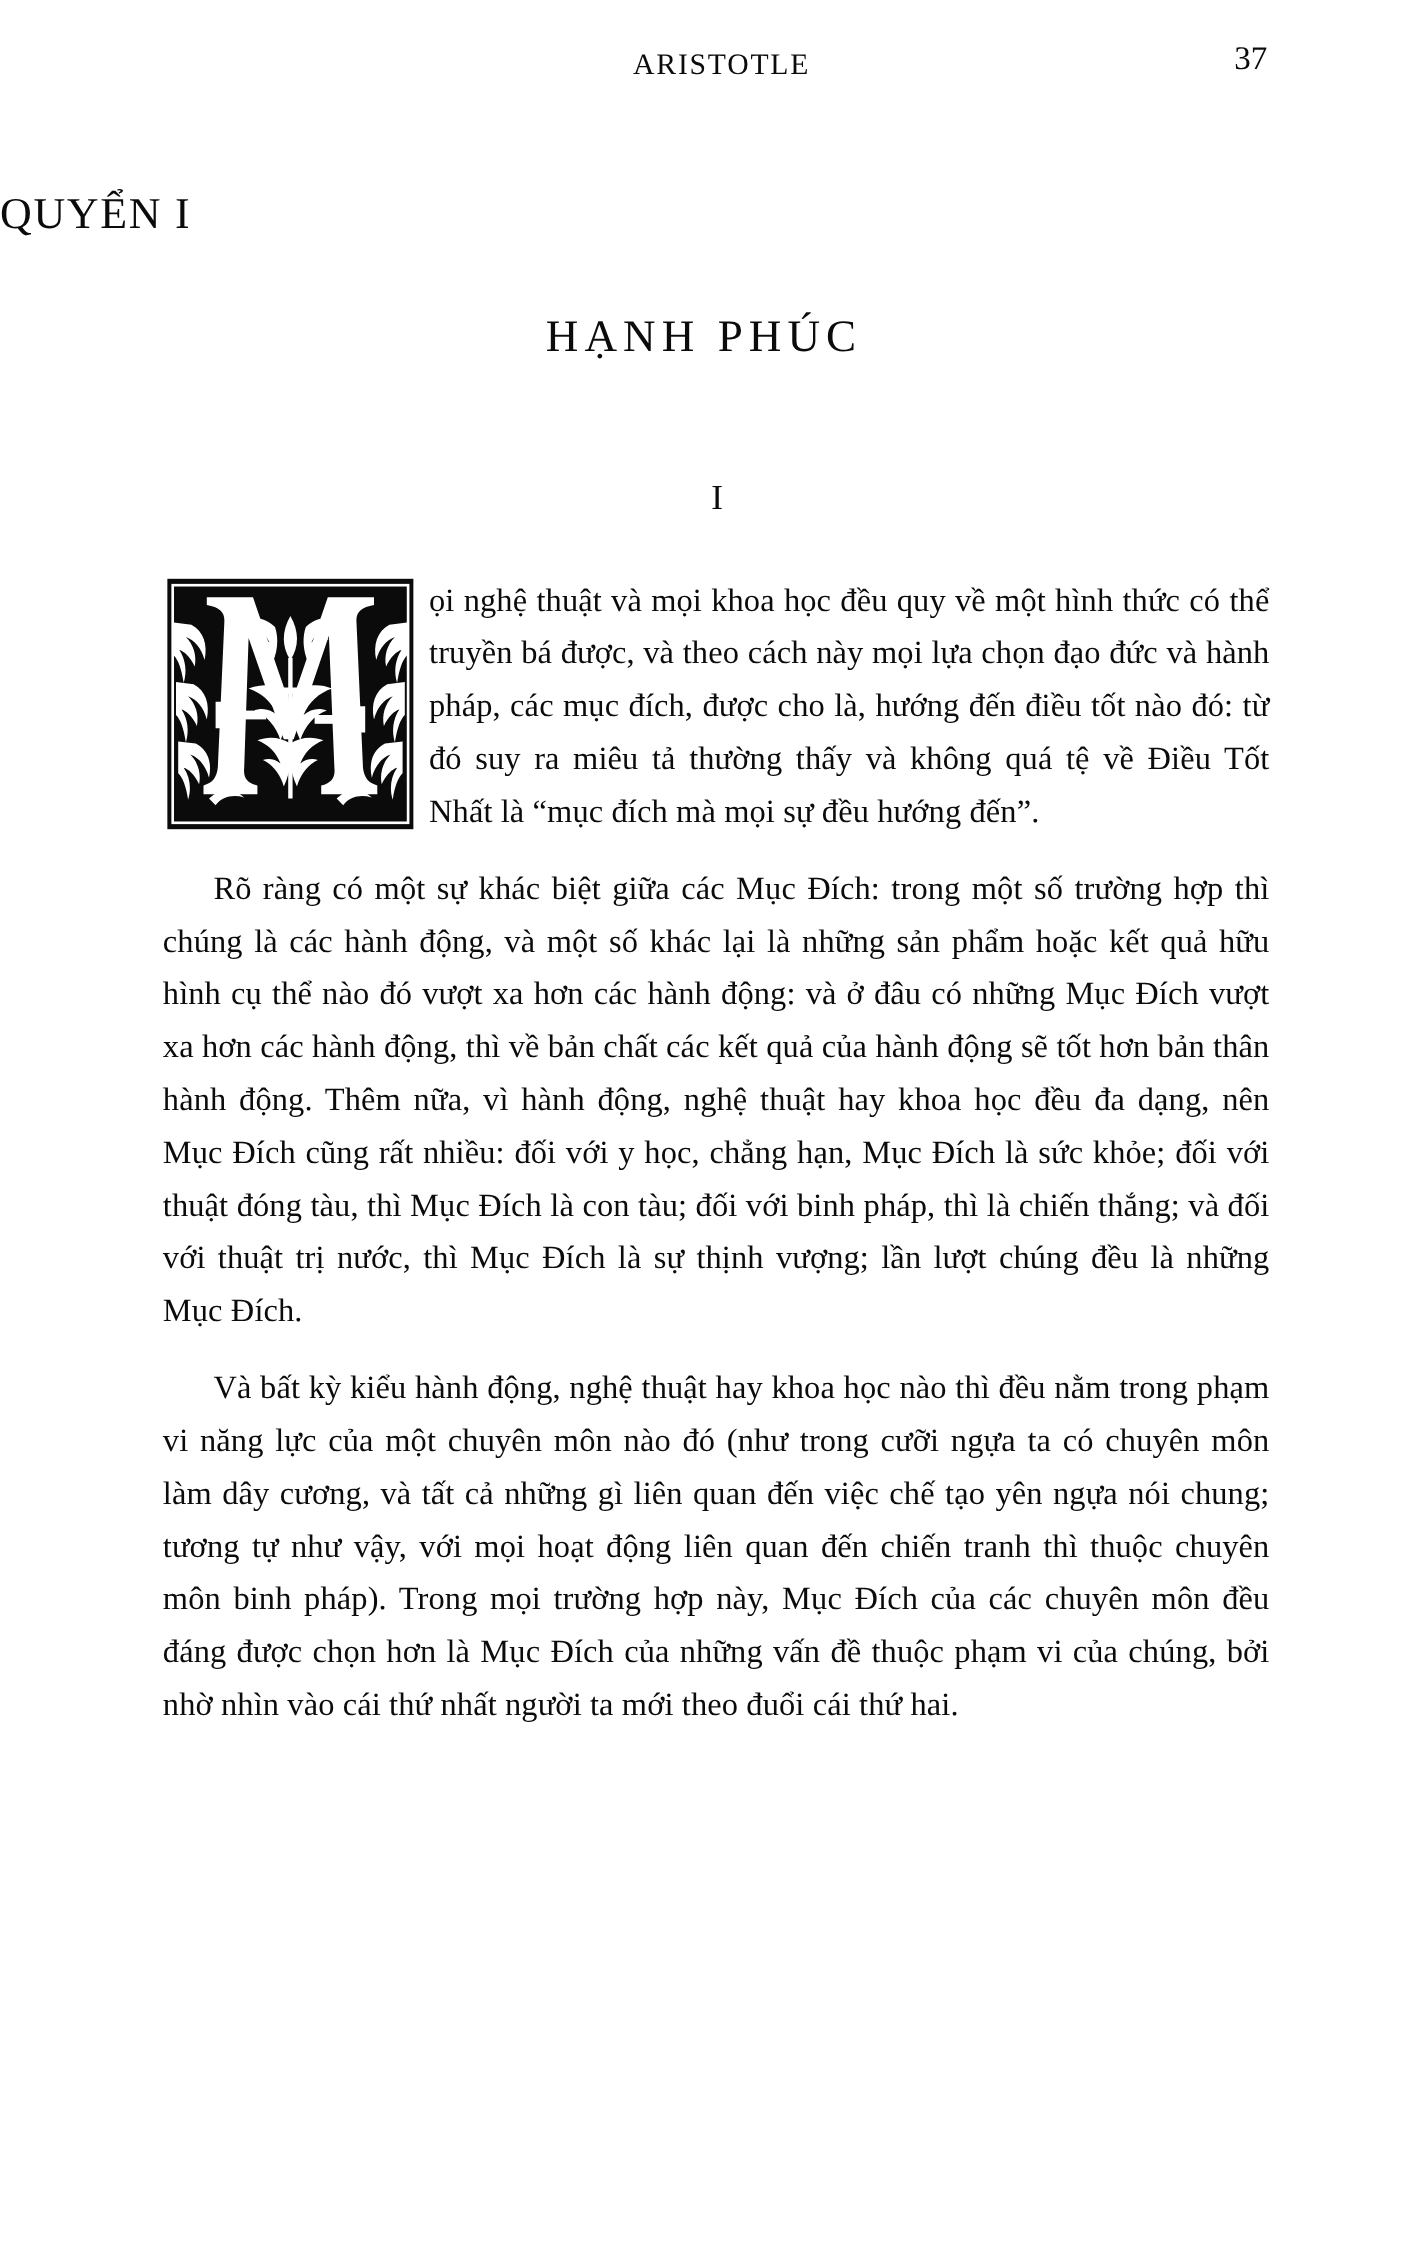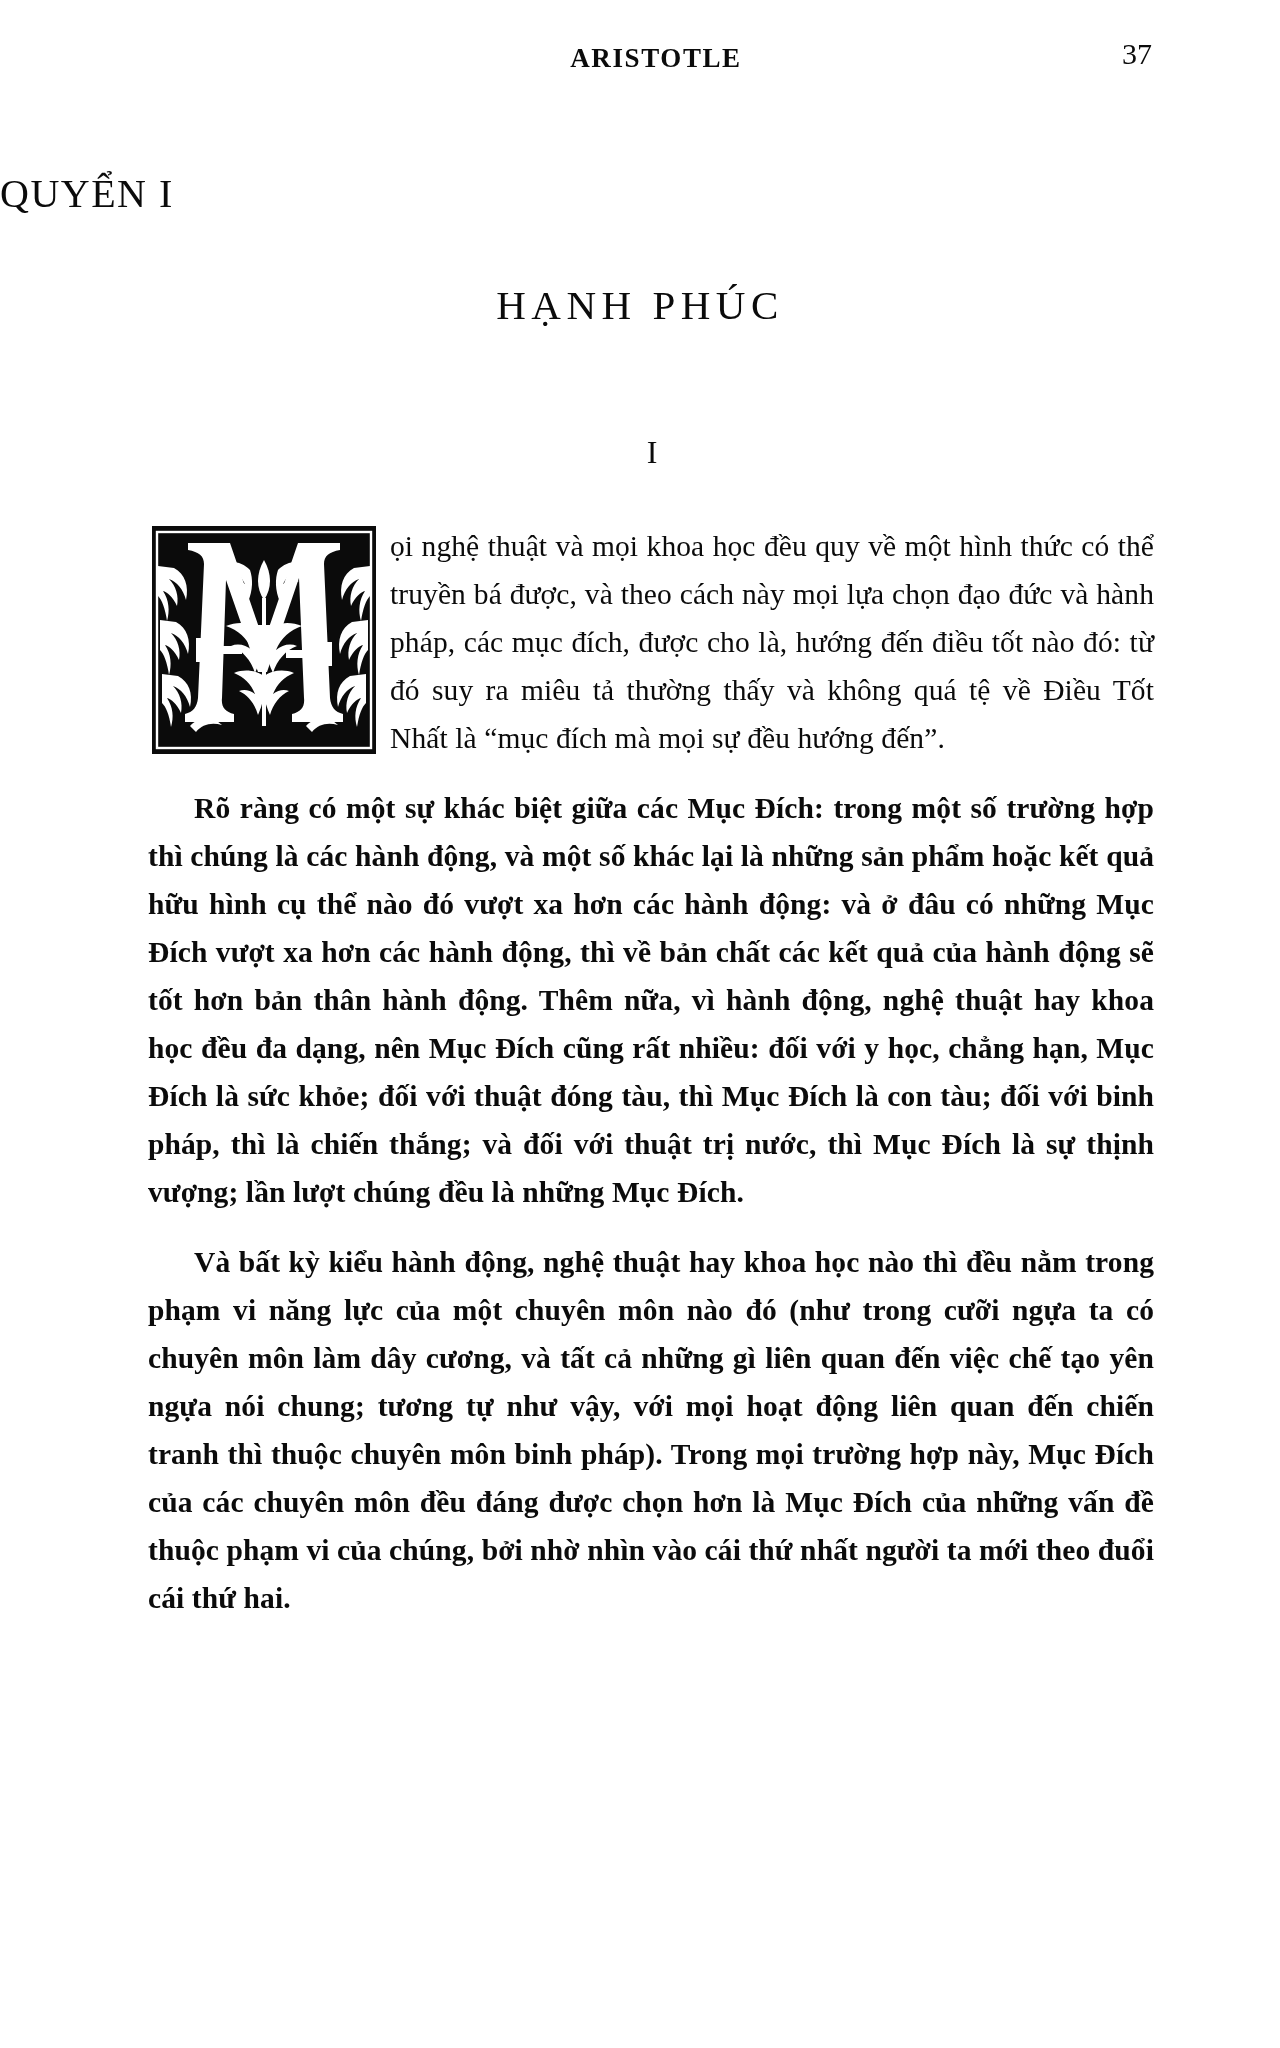--- a/index.html
+++ b/index.html
@@ -30,21 +30,20 @@
   }
   .running-head-title {
     position: absolute;
     left: 12px;
     right: 0;
     text-align: center;
     font-size: 27px;
     letter-spacing: 1.6px;
     line-height: 36px;
     white-space: nowrap;
-    font-weight: bold;
   }
   .running-head-folio {
     position: absolute;
     right: 0;
     top: -4px;
     font-size: 30px;
     line-height: 36px;
   }
 
   
@@ -93,21 +92,20 @@
     margin: 0;
     font-size: 29.5px;
     line-height: 48px;
     text-align: justify;
     text-justify: inter-word;
     hyphens: none;
     letter-spacing: 0.1px;
   }
   p.para.indent {
     text-indent: 46px;
-    font-weight: bold;
   }
   p.para + p.para {
     margin-top: 22px;
   }
 
   
   .dropcap {
     float: left;
     width: 224px;
     height: 228px;

